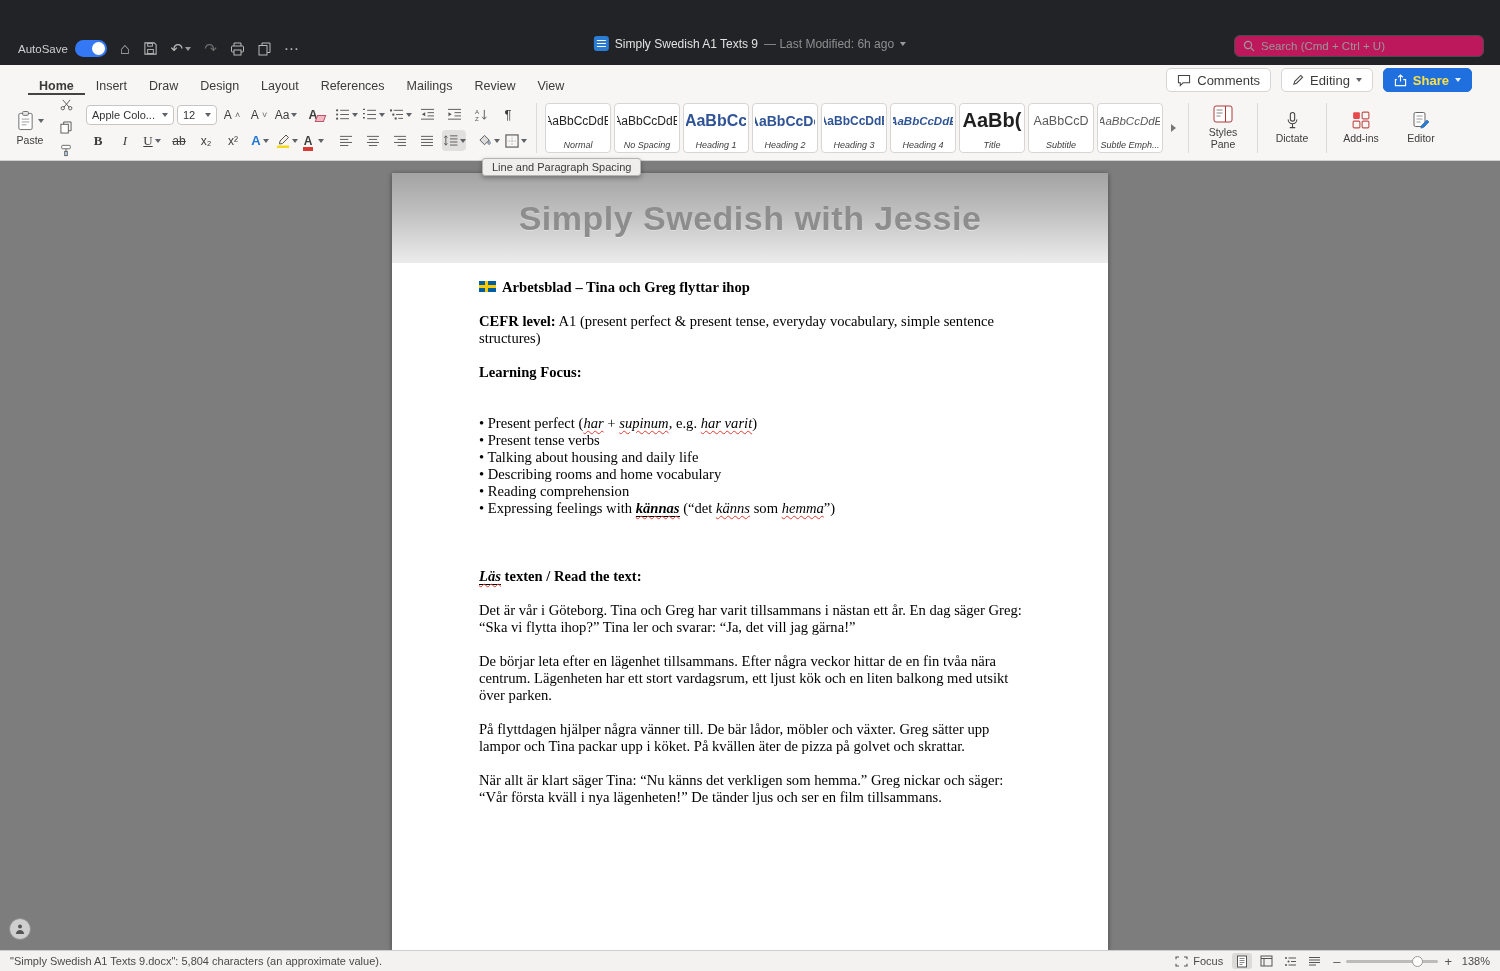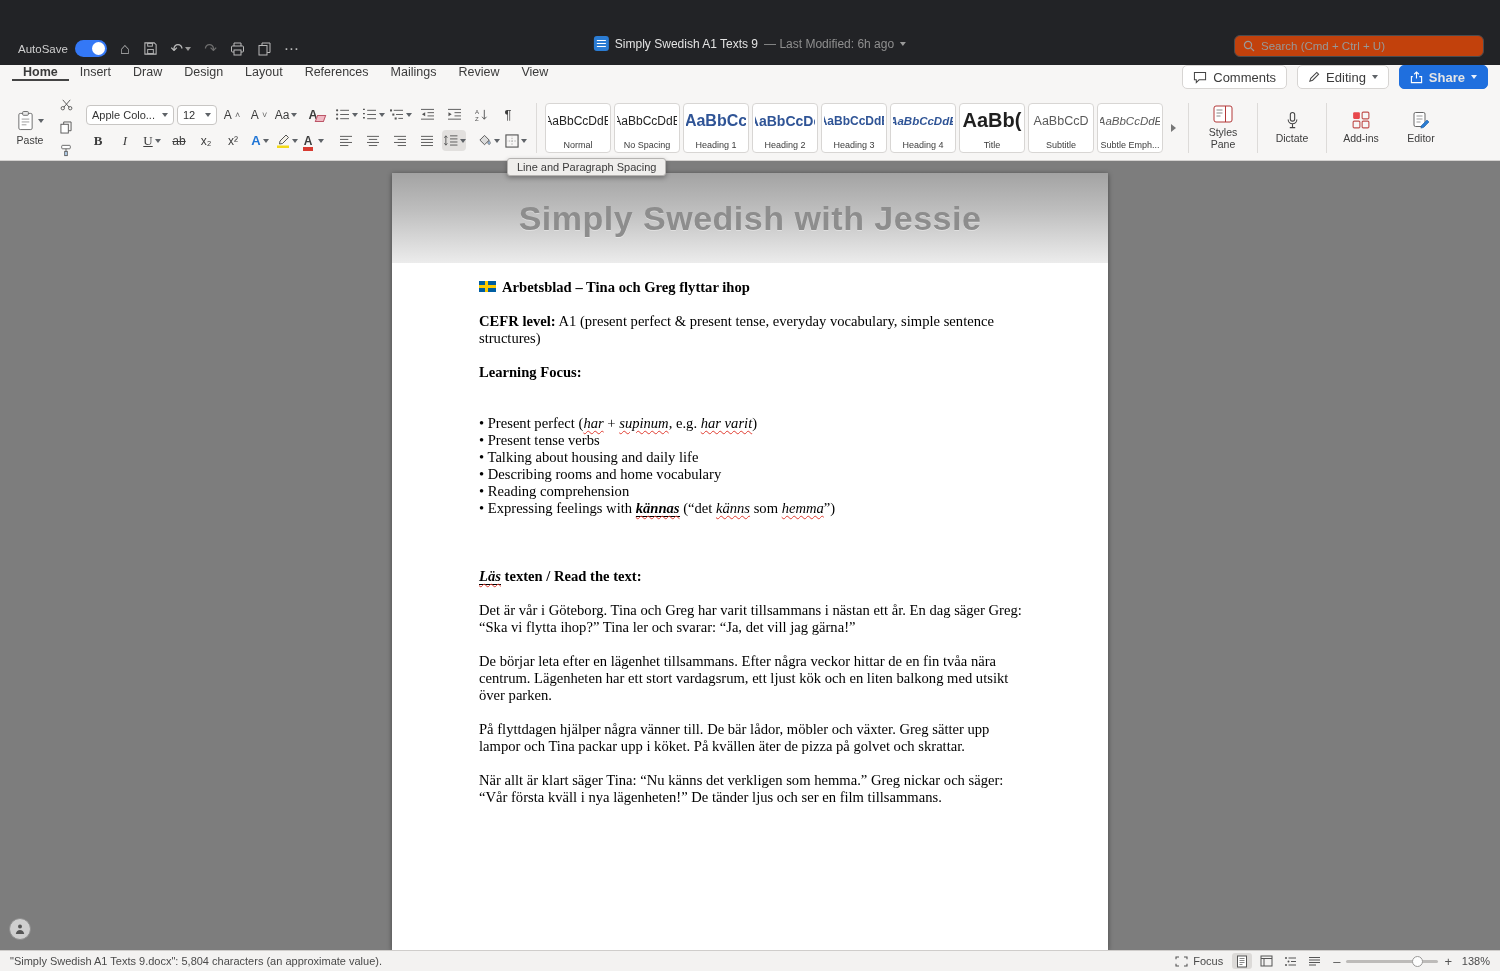--- a/index.html
+++ b/index.html
@@ -23,31 +23,31 @@
   .i-redo::before{content:"↷";font-size:15px;}
   .i-more::before{content:"⋯";font-size:15px;}
   .chev{width:0;height:0;border-left:3.5px solid transparent;border-right:3.5px solid transparent;border-top:4px solid #9a9a9a;display:inline-block;}
   .chev.dark{border-top-color:#5f6368;}
   .chev.white{border-top-color:#eaf1fb;}
   .docico{width:15px;height:15px;border-radius:3px;background:#2b7cd3;position:relative;flex:none;}
   .docico::after{content:"";position:absolute;left:3px;top:4px;width:9px;height:7px;
     background:linear-gradient(#fff 0 1.5px,transparent 1.5px 3px,#fff 3px 4.5px,transparent 4.5px 6px,#fff 6px 7px);}
   .tb-title{font-size:12px;color:#e3e3e3;}
   .tb-mod{font-size:12px;color:#8f8f8f;}
-  .searchbox{width:250px;height:22px;background:#c2410c;border:1px solid #4a4b4e;border-radius:6px;display:flex;align-items:center;gap:6px;padding:0 8px;}
+  .searchbox{width:250px;height:22px;background:#be185d;border:1px solid #4a4b4e;border-radius:6px;display:flex;align-items:center;gap:6px;padding:0 8px;}
   .searchbox input{flex:1;background:transparent;border:none;outline:none;font-size:11.5px;color:#d0d0d0;font-family:inherit;}
   .searchbox input::placeholder{color:#989898;}
 
   
-  .tabrow{height:30px;background:#f7f6f5;display:flex;align-items:flex-start;padding:0 12px;flex:none;}
+  .tabrow{height:30px;background:#f7f6f5;display:flex;align-items:flex-end;padding:0 28px;flex:none;}
   .tab{display:flex;align-items:center;padding:0 11px;font-size:12.5px;color:#3b3b3b;border-bottom:2px solid transparent;cursor:default;}
   .tab.active{font-weight:700;border-bottom-color:#444;}
   .tabrow-right{margin-left:auto;display:flex;align-items:center;gap:10px;padding-bottom:3px;}
   .pillbtn{display:flex;align-items:center;gap:6px;height:24px;padding:0 10px;border:1px solid #d7d5d3;border-radius:5px;background:#fff;font-size:13px;color:#3b3b3b;}
-  .pillbtn.share{background:#1f6fde;border-color:#1f6fde;color:#e5e5e5;font-weight:600;}
+  .pillbtn.share{background:#1f6fde;border-color:#1f6fde;color:#fde047;font-weight:600;}
 
   
   .toolbar{height:66px;background:#f7f6f5;border-bottom:1px solid #d4d2d0;display:flex;align-items:center;padding:0 10px;gap:8px;flex:none;}
   .vsep{width:1px;height:50px;background:#dddbd9;flex:none;}
   .grp{display:flex;flex-direction:column;justify-content:center;gap:5px;height:60px;}
   .rowline{display:flex;align-items:center;gap:3px;}
   .tbtn{min-width:24px;height:21px;display:flex;align-items:center;justify-content:center;gap:2px;border-radius:4px;color:#3d3d3d;font-size:12px;cursor:default;}
   .tbtn.hl{background:#e2e0de;}
   .tbtn svg{display:block;}
   .paste{display:flex;flex-direction:column;align-items:center;gap:2px;padding:2px 6px;}
@@ -66,21 +66,21 @@
   .fc-a{position:relative;font-weight:700;font-size:12px;line-height:1;}
   .fc-a::after{content:"";position:absolute;left:-1px;right:-1px;bottom:-4px;height:3.5px;background:#d83b31;}
   .clear-a{position:relative;font-size:12.5px;font-weight:600;}
   .clear-a::after{content:"";position:absolute;right:-7px;bottom:0;width:7px;height:5px;background:#f0b9c4;border:1px solid #b56;transform:skewX(-20deg);}
   .pilcrow{font-size:13px;}
 
   
   .gallery{display:flex;align-items:center;gap:3px;}
   .style-box{width:66px;height:50px;background:#fff;border:1px solid #d8d6d4;border-radius:4px;padding:3px 2px 2px;display:flex;flex-direction:column;justify-content:space-between;cursor:default;}
   .sp{height:28px;display:flex;align-items:center;justify-content:center;overflow:hidden;white-space:nowrap;color:#222;}
-  .sl{font-size:9px;color:#3c3c3c;text-align:center;white-space:nowrap;overflow:hidden;}
+  .sl{font-size:9px;color:#3c3c3c;text-align:center;white-space:nowrap;overflow:hidden;font-style:italic;}
   .sp-normal{font-size:12px;}
   .sp-nospacing{font-size:12px;}
   .sp-h1{font-size:16px;font-weight:700;color:#2f5496;}
   .sp-h2{font-size:14px;font-weight:700;color:#2f5496;}
   .sp-h3{font-size:12px;font-weight:700;color:#2f5496;}
   .sp-h4{font-size:11.5px;font-weight:700;font-style:italic;color:#2f5496;}
   .sp-title{font-size:20px;font-weight:700;color:#1f1f1f;}
   .sp-subtitle{font-size:12.5px;color:#595959;}
   .sp-subtle{font-size:11.5px;font-style:italic;color:#595959;}
   .expander{width:14px;height:50px;display:flex;align-items:center;justify-content:center;}
@@ -97,21 +97,21 @@
   .doc-line{min-height:17px;}
   .r-b{font-weight:bold;}
   .r-i{font-style:italic;}
   .r-u{border-bottom:1px solid #000;}
   .r-sq{text-decoration:underline;text-decoration-style:wavy;text-decoration-color:#e03c31;text-decoration-thickness:1px;text-underline-offset:2px;font-style:italic;}
   .r-flag{display:inline-block;width:17px;height:11px;background:#005ea1;position:relative;margin-right:6px;}
   .r-flag::before{content:"";position:absolute;left:5.5px;top:0;width:3px;height:11px;background:#fdca00;}
   .r-flag::after{content:"";position:absolute;top:4px;left:0;width:17px;height:3px;background:#fdca00;}
 
   
-  .tooltip{position:absolute;left:507px;top:158px;background:#efeeec;border:1px solid #b5b3b1;border-radius:3px;box-shadow:0 2px 5px rgba(0,0,0,.3);font-size:11px;color:#3a3a3a;padding:2px 9px;z-index:60;white-space:nowrap;}
+  .tooltip{position:absolute;left:482px;top:158px;background:#efeeec;border:1px solid #b5b3b1;border-radius:3px;box-shadow:0 2px 5px rgba(0,0,0,.3);font-size:11px;color:#3a3a3a;padding:2px 9px;z-index:60;white-space:nowrap;}
 
   
   .floatcircle{position:absolute;left:9px;top:918px;width:22px;height:22px;border-radius:50%;background:#cfcfcf;border:1px solid #8f8f8f;display:flex;align-items:center;justify-content:center;z-index:55;}
 
   
   .statusbar{height:21px;background:#f3f2f1;border-top:1px solid #cfcdcb;display:flex;align-items:center;padding:0 10px;gap:9px;font-size:11px;color:#4a4a4a;flex:none;}
   .sb-left{flex:1;white-space:nowrap;overflow:hidden;}
   .sb-focus{display:flex;align-items:center;gap:5px;justify-content:space-between;}
   .sb-views{display:flex;align-items:center;gap:4px;}
   .vicon{width:20px;height:16px;display:flex;align-items:center;justify-content:center;border-radius:3px;}

